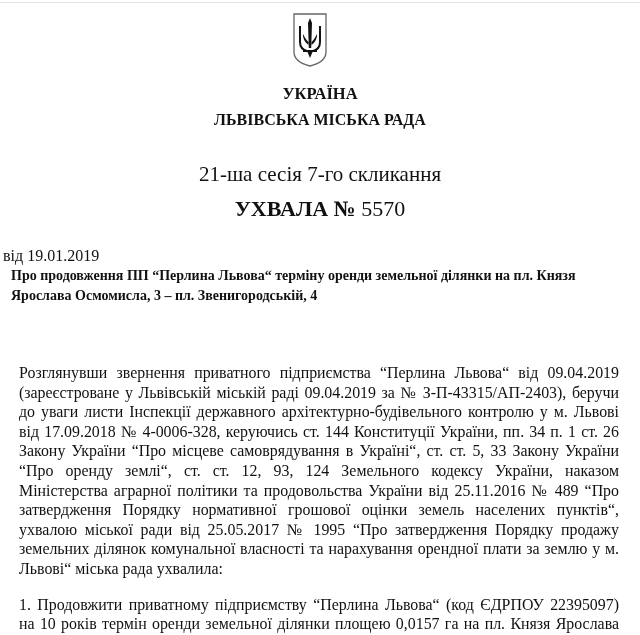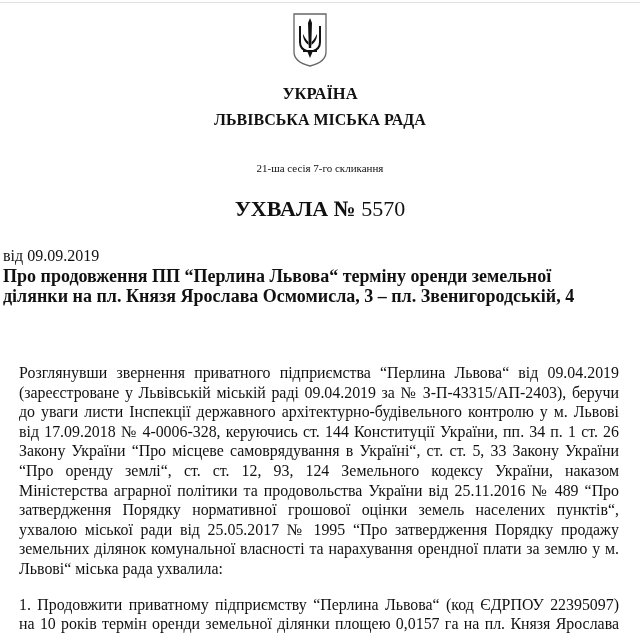--- a/index.html
+++ b/index.html
@@ -3,25 +3,25 @@
 <meta charset="utf-8">
 <style>
   html, body { margin: 0; padding: 0; background: #ffffff; }
   body { width: 640px; height: 635px; overflow: hidden; position: relative;
          font-family: "Liberation Serif", "DejaVu Serif", serif; color: #111; }
   .topline { position: absolute; left: 0; top: 2px; width: 640px; height: 1px; background: #e2e2e2; }
   .emblem { position: absolute; left: 292px; top: 12px; width: 36px; height: 56px; }
   .center { position: absolute; left: 0; width: 640px; text-align: center; }
   .country { top: 84px; font-weight: bold; font-size: 16.5px; }
   .council { top: 111px; font-weight: bold; font-size: 16px; }
-  .session { top: 162px; font-size: 11px; }
+  .session { top: 162px; font-size: 21px; }
   .decision { top: 196px; font-size: 22px; }
   .decision b { font-weight: bold; }
   .date { position: absolute; left: 3px; top: 247px; font-size: 16px; }
-  .subject { position: absolute; left: 3px; top: 266px; width: 600px; font-size: 18px; font-weight: bold; line-height: 20px; }
+  .subject { position: absolute; left: 11px; top: 266px; width: 600px; font-size: 14px; font-weight: bold; line-height: 20px; }
   .body { position: absolute; left: 3px; top: 347px; width: 632px; font-size: 15.9px; line-height: 19.6px; text-align: justify; }
   .body p { margin: 16px; }
 </style>
 </head>
 <body>
 
 <div class="topline"></div>
 
 <svg class="emblem" viewBox="0 0 36 56">
   <path d="M2 2 H34 V40 Q34 50 18 54 Q2 50 2 40 Z" fill="#fff" stroke="#666" stroke-width="1.3"></path>
@@ -34,20 +34,20 @@
     <path d="M11 38 L25 38 L25 40 L11 40 Z"></path>
     <path d="M15.5 40 L18 46 L20.5 40 Z"></path>
   </g>
 </svg>
 
 <div class="center country">УКРАЇНА</div>
 <div class="center council">ЛЬВІВСЬКА МІСЬКА РАДА</div>
 <div class="center session">21-ша сесія 7-го скликання</div>
 <div class="center decision"><b>УХВАЛА №</b> <span>5570</span></div>
 
-<div class="date">від 09.09.2019</div>
+<div class="date">від 19.01.2019</div>
 <div class="subject">Про продовження ПП “Перлина Львова“ терміну оренди земельної ділянки на пл. Князя Ярослава Осмомисла, 3 – пл. Звенигородській, 4</div>
 
 <div class="body">
   <p>Розглянувши звернення приватного підприємства “Перлина Львова“ від 09.04.2019 (зареєстроване у Львівській міській раді 09.04.2019 за № З-П-43315/АП-2403), беручи до уваги листи Інспекції державного архітектурно-будівельного контролю у м. Львові від 17.09.2018 № 4-0006-328, керуючись ст. 144 Конституції України, пп. 34 п. 1 ст. 26 Закону України “Про місцеве самоврядування в Україні“, ст. ст. 5, 33 Закону України “Про оренду землі“, ст. ст. 12, 93, 124 Земельного кодексу України, наказом Міністерства аграрної політики та продовольства України від 25.11.2016 № 489 “Про затвердження Порядку нормативної грошової оцінки земель населених пунктів“, ухвалою міської ради від 25.05.2017 № 1995 “Про затвердження Порядку продажу земельних ділянок комунальної власності та нарахування орендної плати за землю у м. Львові“ міська рада ухвалила:</p>
   <p>1. Продовжити приватному підприємству “Перлина Львова“ (код ЄДРПОУ 22395097) на 10 років термін оренди земельної ділянки площею 0,0157 га на пл. Князя Ярослава Осмомисла, 3 – пл. Звенигородській, 4 (кадастровий номер 4610136600:01:006:0006) для завершення будівництва кафе-бару та його обслуговування (код КВЦПЗ 03.08 – для будівництва та обслуговування об'єктів туристичної інфраструктури та закладів громадського харчування) за рахунок земель житлової та громадської забудови.</p>
 
 </div>
 
 </body></html>

